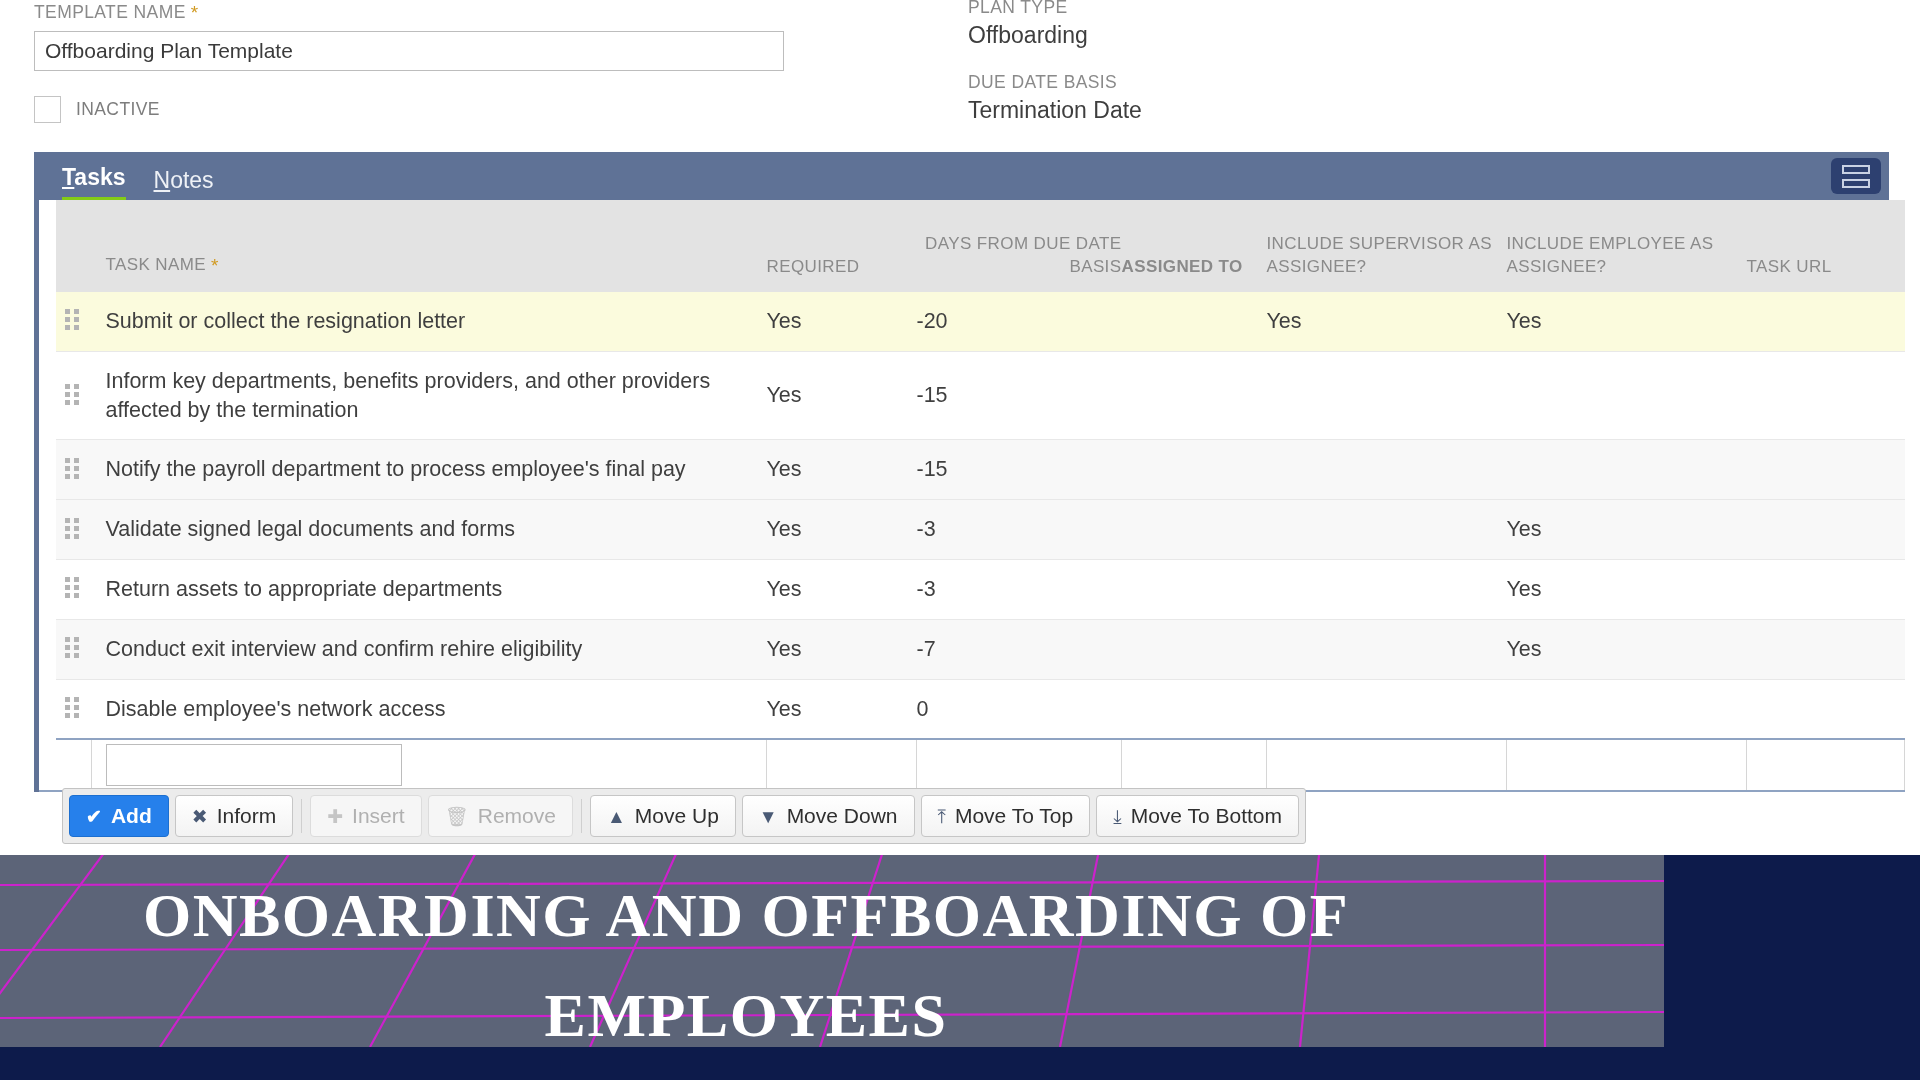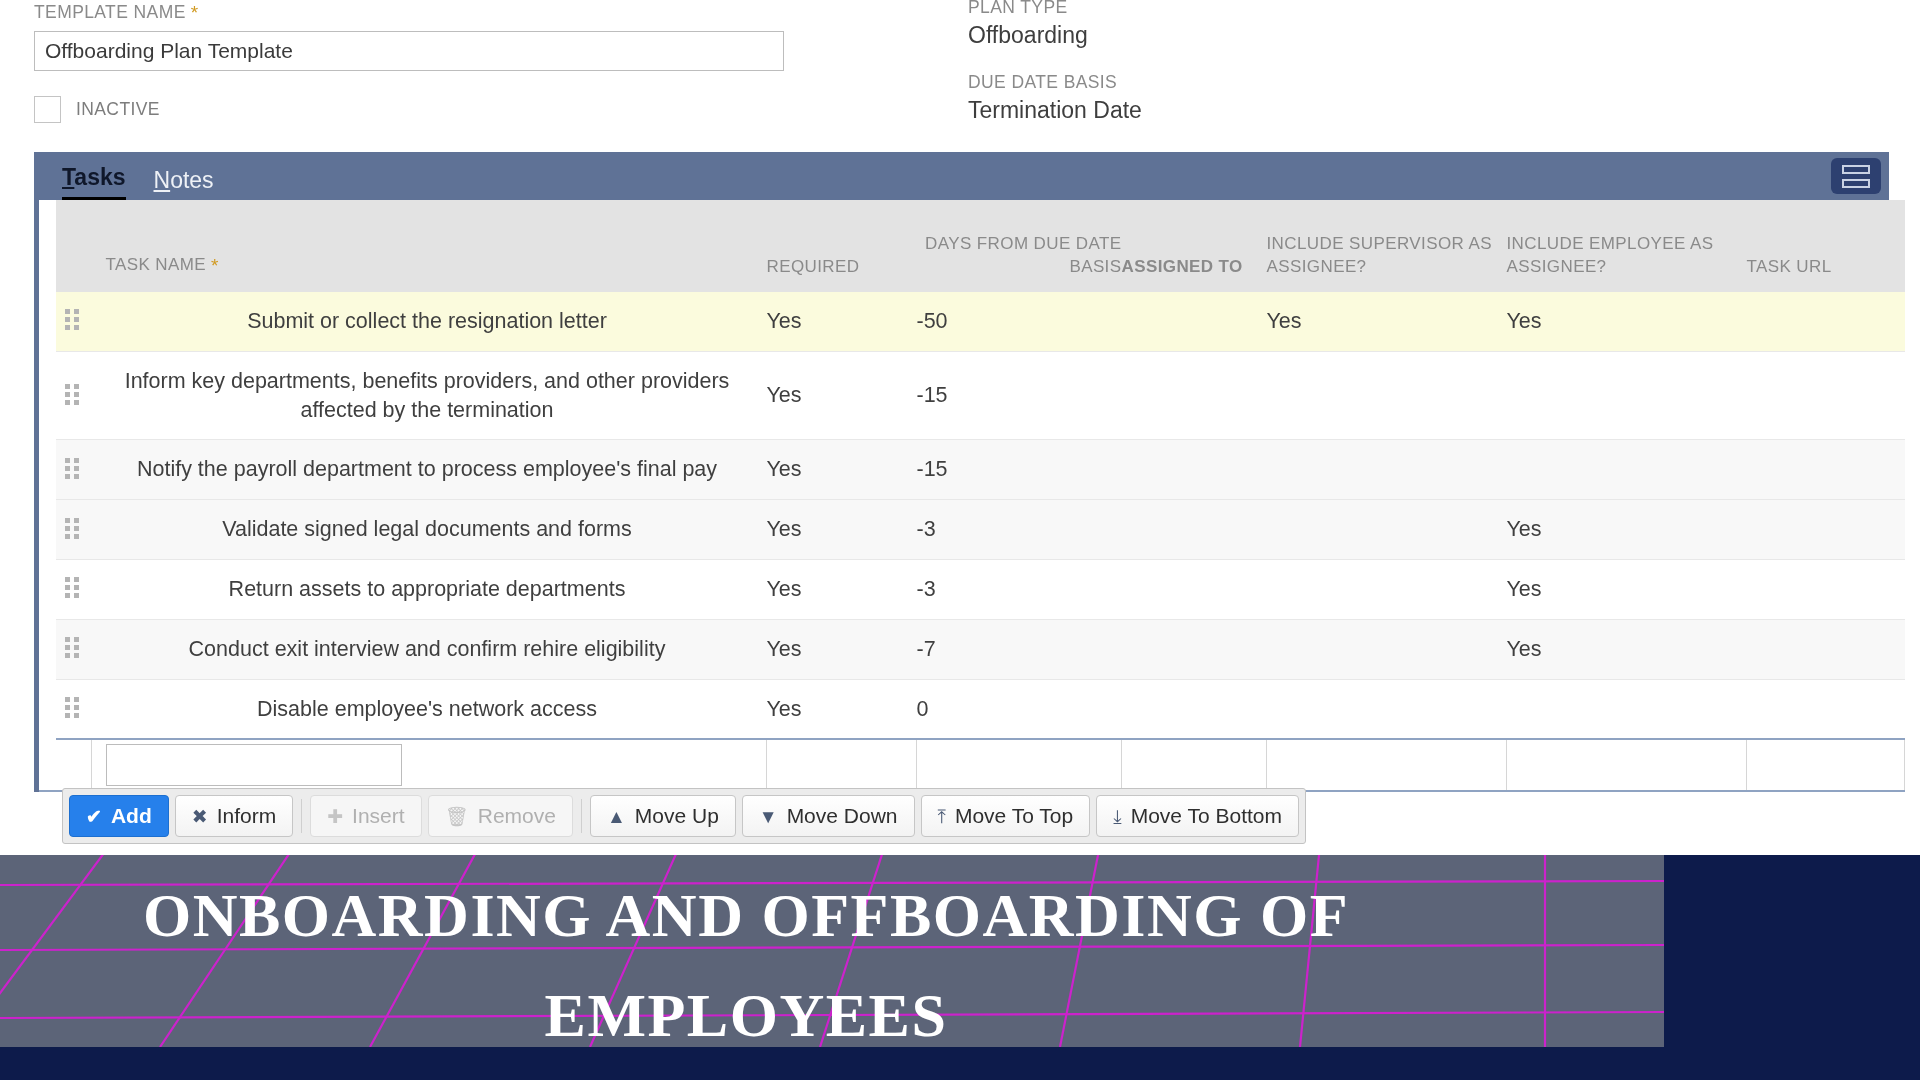--- a/index.html
+++ b/index.html
@@ -123,22 +123,22 @@
     color: #eef1f6;
     font-size: 23px;
     padding: 0 0 6px 0;
     margin-left: 28px;
     cursor: pointer;
     white-space: nowrap;
   }
   .tab .hot { text-decoration: underline; }
   .tab.active {
     font-weight: bold;
-    color: #0f172a;
-    border-bottom: 3px solid #000000;
+    color: #ffffff;
+    border-bottom: 3px solid #84cc16;
   }
   .tab.active::after {
     content: "";
     position: absolute;
     left: 50%;
     bottom: -14px;
     margin-left: -9px;
     width: 0; height: 0;
     border-left: 9px solid transparent;
     border-right: 9px solid transparent;
@@ -213,21 +213,21 @@
   table.grid th.c-url    { width: 158px; }
 
   table.grid td {
     font-size: 21.5px;
     color: #3f3f3f;
     padding: 15px 0;
     border-bottom: 1px solid #e8e8e8;
     vertical-align: middle;
     line-height: 1.34;
   }
-  table.grid td.v-name { padding-left: 14px; padding-right: 18px; text-align: center; }
+  table.grid td.v-name { padding-left: 14px; padding-right: 18px; }
 
   tr.row-even td { background: #ffffff; }
   tr.row-odd  td { background: #f8f8f8; }
   tr.row-hl   td { background: #fbfbdd; }
 
   .drag-handle {
     width: 16px;
     height: 24px;
     margin-left: 28px;
     display: grid;
@@ -419,21 +419,21 @@
                 <i></i>
                 <i></i>
                 <i></i>
                 <i></i>
                 <i></i>
                 <i></i>
               </div>
             </td>
             <td class="v-name">Submit or collect the resignation letter</td>
             <td class="v-req">Yes</td>
-            <td class="v-days">-50</td>
+            <td class="v-days">-20</td>
             <td class="v-asg"></td>
             <td class="v-sup">Yes</td>
             <td class="v-emp">Yes</td>
             <td class="v-url"></td>
           </tr>
           <tr class="row-even">
             <td>
               <div class="drag-handle">
                 <i></i>
                 <i></i>

